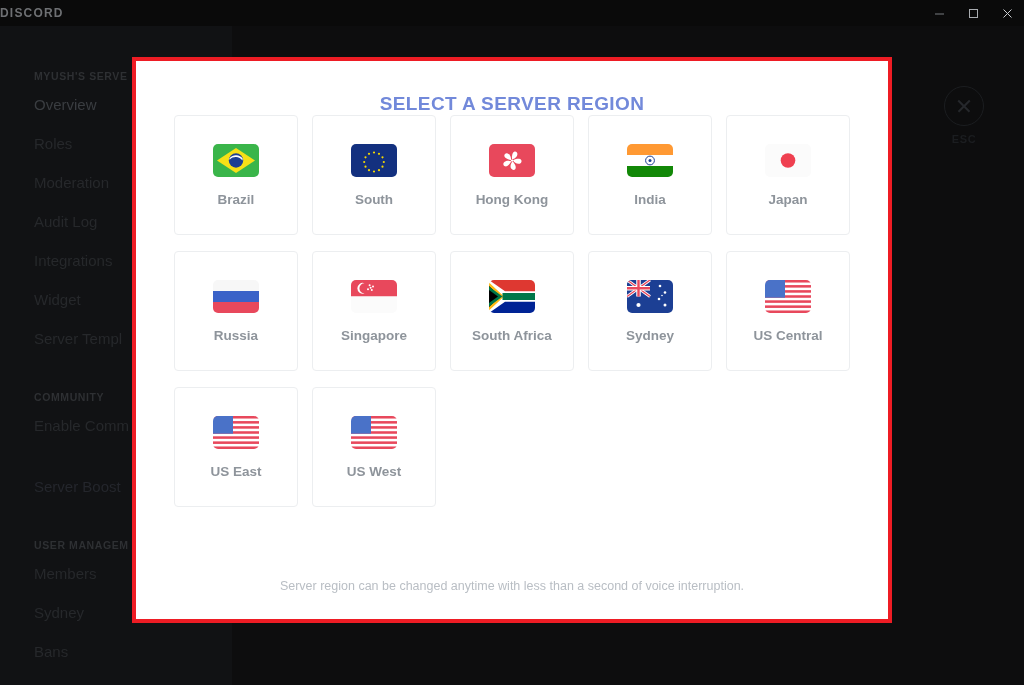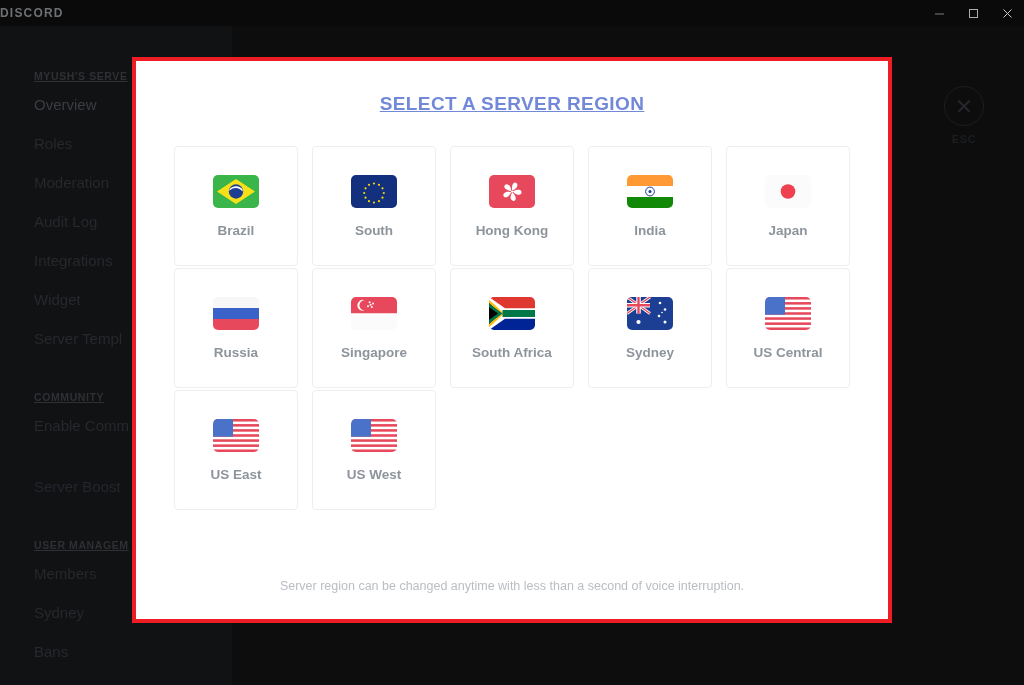--- a/index.html
+++ b/index.html
@@ -76,21 +76,20 @@
   .side-head {
     padding: 0 10px 0 34px;
     font-size: 10.5px;
     font-weight: bold;
     letter-spacing: 0.6px;
     color: #2e3033;
     text-transform: uppercase;
     margin-bottom: 14px;
     white-space: nowrap;
     overflow: hidden;
-    text-decoration: underline;
   }
   .side-item {
     padding: 0 10px 0 34px;
     font-size: 15px;
     color: #26282b;
     margin-bottom: 22px;
     white-space: nowrap;
     overflow: hidden;
   }
   .side-item.active { color: #3a3d41; }
@@ -171,29 +170,27 @@
     padding: 32px 40px 0 40px;
     display: flex;
     flex-direction: column;
     align-items: center;
   }
   .modal-title {
     font-size: 19px;
     font-weight: bold;
     letter-spacing: 0.4px;
     color: #7289da;
-    margin-bottom: 31px;
     text-align: center;
-    text-decoration: underline;
   }
 
   .grid {
     display: grid;
     grid-template-columns: repeat(5, 124px);
-    gap: 2px 14px;
+    gap: 16px 14px;
     justify-content: center;
   }
   .region-card {
     width: 124px;
     height: 120px;
     border: 1px solid #eceef0;
     border-radius: 4px;
     background: #ffffff;
     display: flex;
     flex-direction: column;

